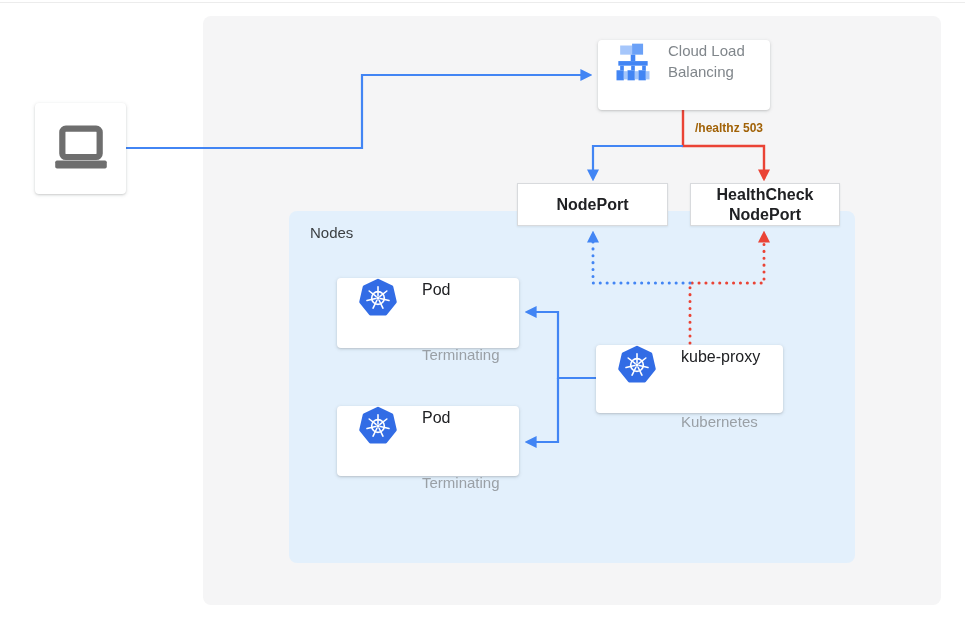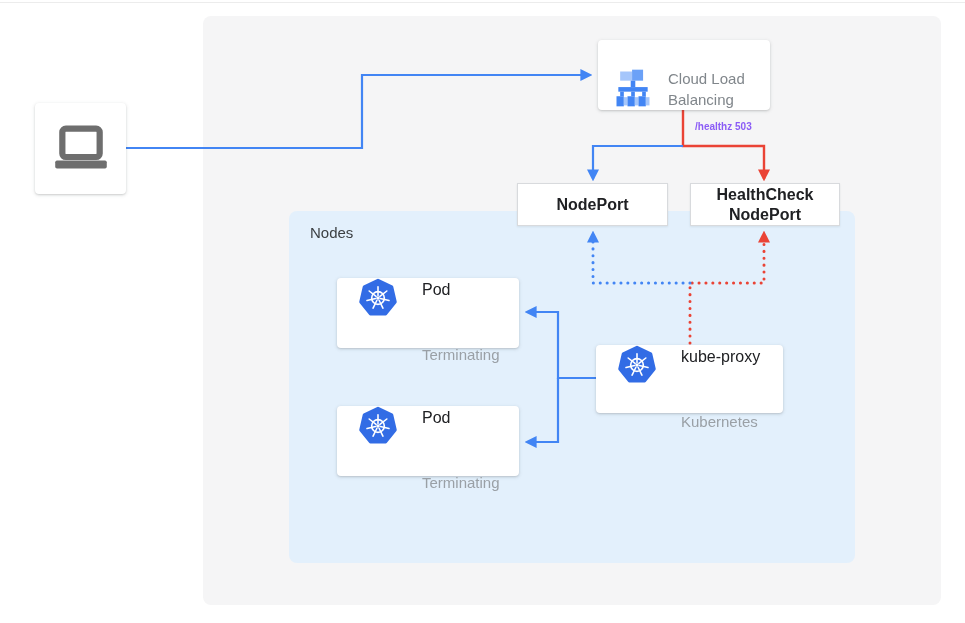--- a/index.html
+++ b/index.html
@@ -21,25 +21,25 @@
   svg.overlay { position:absolute; left:0; top:0; width:965px; height:623px;
                 z-index:2; pointer-events:none; }
 
   .card { position:absolute; background:#ffffff; border-radius:4px; z-index:3;
           box-shadow:0 1px 2px rgba(60,64,67,.18), 0 1px 4px rgba(60,64,67,.12); }
 
   .laptop-card { left:35px; top:103px; width:91px; height:91px;
                  display:flex; align-items:center; justify-content:center; }
 
   .clb-card { left:598px; top:40px; width:172px; height:70px;
-              display:flex; align-items:flex-end; gap:13px; padding-left:13px; }
+              display:flex; align-items:flex-start; gap:13px; padding-left:13px; }
   .clb-label { font-size:15px; line-height:1.4; color:#80868b; width:96px; }
 
   .healthz-label { position:absolute; left:695px; top:121px; z-index:3;
-                   font-size:10px; font-weight:bold; color:#8b5cf6; }
+                   font-size:12px; font-weight:bold; color:#a16207; }
 
   .port-box { position:absolute; z-index:3; background:#ffffff;
               border:1px solid #d8dadd; box-shadow:0 1px 2px rgba(60,64,67,.10);
               display:flex; align-items:center; justify-content:center;
               text-align:center; font-weight:bold; font-size:16px; color:#202124;
               line-height:1.25; }
   .nodeport-box   { left:517px; top:183px; width:151px; height:43px; }
   .healthcheck-box{ left:690px; top:183px; width:150px; height:43px; }
   .healthcheck-box span { display:block; width:120px;text-align:center; }
 

